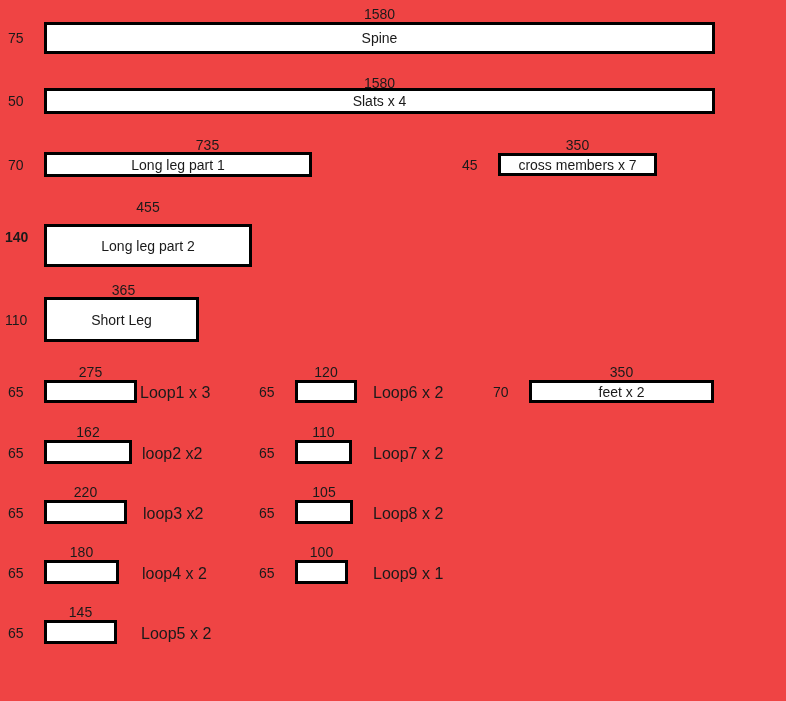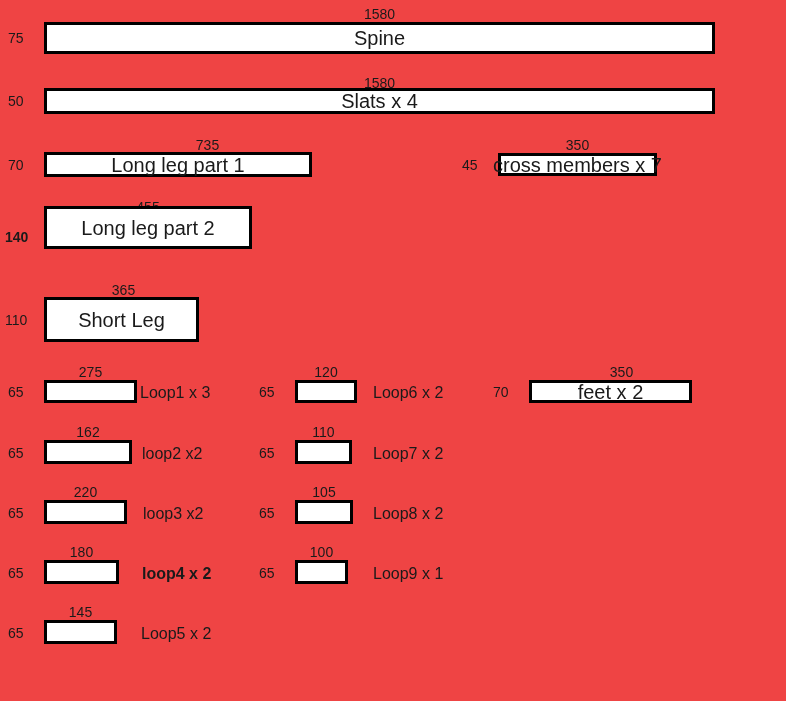--- a/index.html
+++ b/index.html
@@ -24,21 +24,21 @@
   .box {
     position: absolute;
     box-sizing: border-box;
     border: 3px solid #000000;
     background: #ffffff;
     display: flex;
     align-items: center;
     justify-content: center;
   }
   .box-label {
-    font-size: 20px;
+    font-size: 14px;
     line-height: 1;
     color: #1a1a1a;
     white-space: nowrap;
   }
   .dim-top {
     position: absolute;
     font-size: 14px;
     line-height: 1;
     color: #1a1a1a;
     text-align: center;
@@ -88,21 +88,21 @@
     <div class="part">
       <div class="dim-top" style="left: 498px; top: 138px; width: 159px;">350</div>
       <div class="dim-left" style="left: 462px; top: 158px; width: 33px;">45</div>
       <div class="box" style="left: 498px; top: 153px; width: 159px; height: 23px; border-color: rgb(0, 0, 0); background: rgb(255, 255, 255);">
         <span class="box-label">cross members x 7</span>
       </div>
     </div>
     <div class="part">
       <div class="dim-top" style="left: 44px; top: 200px; width: 208px;">455</div>
       <div class="dim-left" style="left: 5px; top: 230px; width: 36px; font-weight: bold;">140</div>
-      <div class="box" style="left: 44px; top: 206px; width: 208px; height: 43px; border-color: rgb(0, 0, 0); background: rgb(255, 255, 255);">
+      <div class="box" style="left: 44px; top: 224px; width: 208px; height: 43px; border-color: rgb(0, 0, 0); background: rgb(255, 255, 255);">
         <span class="box-label">Long leg part 2</span>
       </div>
     </div>
     <div class="part">
       <div class="dim-top" style="left: 44px; top: 283px; width: 159px;">365</div>
       <div class="dim-left" style="left: 5px; top: 313px; width: 36px;">110</div>
       <div class="box" style="left: 44px; top: 297px; width: 155px; height: 45px; border-color: rgb(0, 0, 0); background: rgb(255, 255, 255);">
         <span class="box-label">Short Leg</span>
       </div>
     </div>
@@ -114,21 +114,21 @@
     </div>
     <div class="part">
       <div class="dim-top" style="left: 295px; top: 365px; width: 62px;">120</div>
       <div class="dim-left" style="left: 259px; top: 385px; width: 33px;">65</div>
       <div class="box" style="left: 295px; top: 380px; width: 62px; height: 23px; border-color: rgb(0, 0, 0); background: rgb(255, 255, 255);"></div>
       <div class="side-label" style="left: 373px; top: 385px;">Loop6 x 2</div>
     </div>
     <div class="part">
       <div class="dim-top" style="left: 529px; top: 365px; width: 185px;">350</div>
       <div class="dim-left" style="left: 493px; top: 385px; width: 33px;">70</div>
-      <div class="box" style="left: 529px; top: 380px; width: 163px; height: 23px; border-color: rgb(0, 0, 0); background: rgb(255, 255, 255);">
+      <div class="box" style="left: 529px; top: 380px; width: 185px; height: 23px; border-color: rgb(0, 0, 0); background: rgb(255, 255, 255);">
         <span class="box-label">feet x 2</span>
       </div>
     </div>
     <div class="part">
       <div class="dim-top" style="left: 44px; top: 425px; width: 88px;">162</div>
       <div class="dim-left" style="left: 8px; top: 446px; width: 33px;">65</div>
       <div class="box" style="left: 44px; top: 440px; width: 88px; height: 24px; border-color: rgb(0, 0, 0); background: rgb(255, 255, 255);"></div>
       <div class="side-label" style="left: 142px; top: 446px;">loop2 x2</div>
     </div>
     <div class="part">
@@ -146,21 +146,21 @@
     <div class="part">
       <div class="dim-top" style="left: 295px; top: 485px; width: 58px;">105</div>
       <div class="dim-left" style="left: 259px; top: 506px; width: 33px;">65</div>
       <div class="box" style="left: 295px; top: 500px; width: 58px; height: 24px; border-color: rgb(0, 0, 0); background: rgb(255, 255, 255);"></div>
       <div class="side-label" style="left: 373px; top: 506px;">Loop8 x 2</div>
     </div>
     <div class="part">
       <div class="dim-top" style="left: 44px; top: 545px; width: 75px;">180</div>
       <div class="dim-left" style="left: 8px; top: 566px; width: 33px;">65</div>
       <div class="box" style="left: 44px; top: 560px; width: 75px; height: 24px; border-color: rgb(0, 0, 0); background: rgb(255, 255, 255);"></div>
-      <div class="side-label" style="left: 142px; top: 566px; font-weight: bold;">loop4 x 2</div>
+      <div class="side-label" style="left: 142px; top: 566px;">loop4 x 2</div>
     </div>
     <div class="part">
       <div class="dim-top" style="left: 295px; top: 545px; width: 53px;">100</div>
       <div class="dim-left" style="left: 259px; top: 566px; width: 33px;">65</div>
       <div class="box" style="left: 295px; top: 560px; width: 53px; height: 24px; border-color: rgb(0, 0, 0); background: rgb(255, 255, 255);"></div>
       <div class="side-label" style="left: 373px; top: 566px;">Loop9 x 1</div>
     </div>
     <div class="part">
       <div class="dim-top" style="left: 44px; top: 605px; width: 73px;">145</div>
       <div class="dim-left" style="left: 8px; top: 626px; width: 33px;">65</div>

